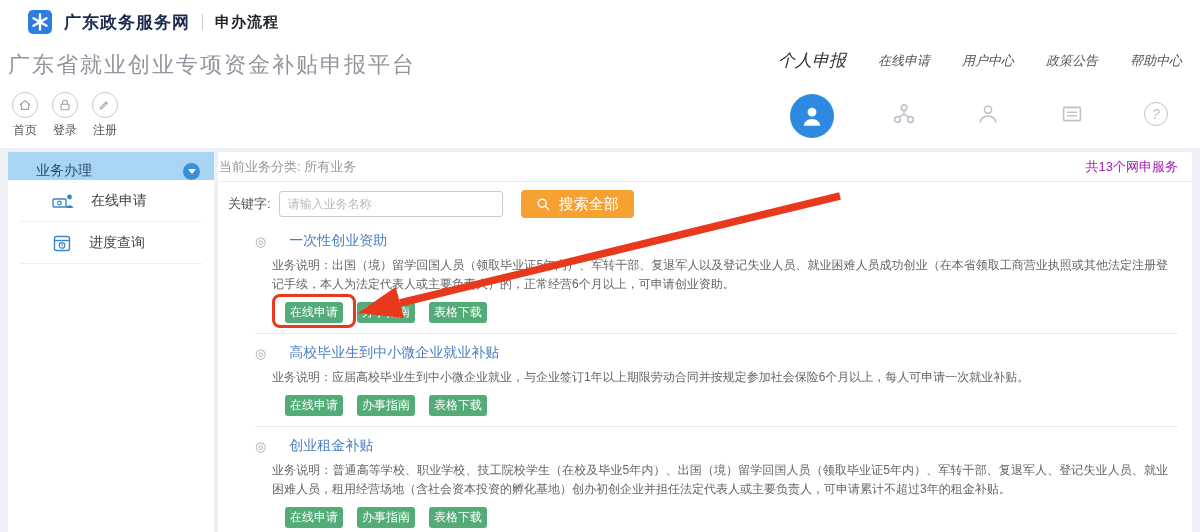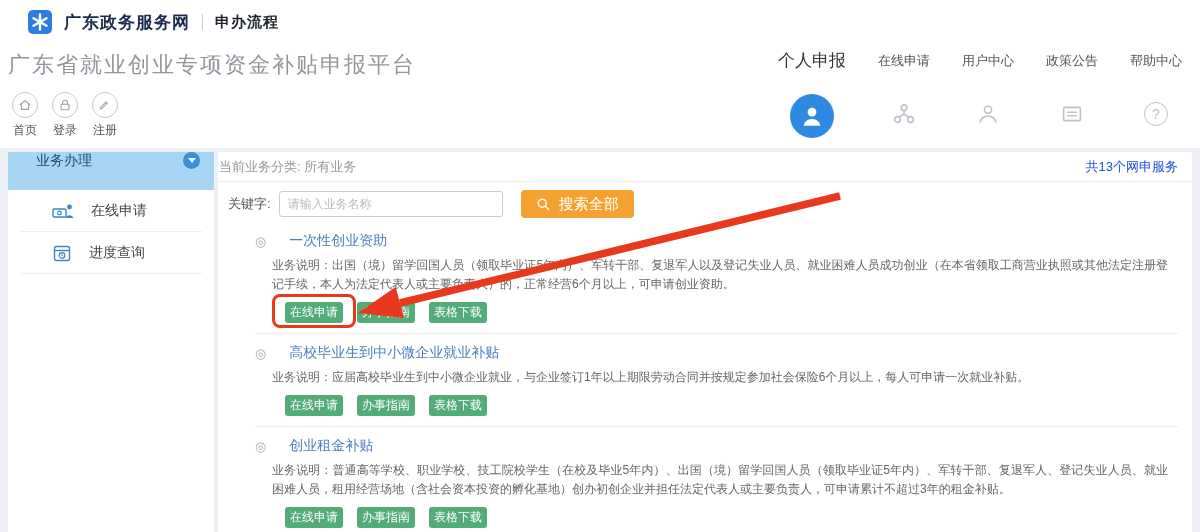--- a/index.html
+++ b/index.html
@@ -12,56 +12,56 @@
   .site-name { font-size:17px; font-weight:bold; color:#1b2a4e; letter-spacing:1px; }
   .topbar-sep { width:1px; height:16px; background:#c9ced6; margin:0 12px; }
   .flow-label { font-size:15px; font-weight:bold; color:#21262e; letter-spacing:1px; }
 
   
   .platform-title { position:absolute; top:50px; left:8px; font-size:22px; font-weight:400;
     color:#8f969e; letter-spacing:2px; }
 
   
   .top-nav { position:absolute; top:44px; right:18px; display:flex; align-items:flex-start; }
-  .nav-tab { display:flex; flex-direction:column; align-items:center; margin-left:32px; cursor:pointer; }
+  .nav-tab { display:flex; flex-direction:column; align-items:center; margin-left:32px; cursor:pointer;font-style:italic; }
   .nav-tab .label { font-size:13px; color:#555; height:26px; display:flex; align-items:flex-end; white-space:nowrap; }
   .nav-tab.active .label { font-size:17px; color:#333; height:28px; }
   .nav-tab .icon-slot { height:48px; margin-top:20px; display:flex; align-items:center; justify-content:center; }
   .big-avatar { width:44px; height:44px; border-radius:50%; background:#2e8ae0;
     display:flex; align-items:center; justify-content:center; }
   .help-circle { width:24px; height:24px; border:1.5px solid #bcc2ca; border-radius:50%;
     color:#bcc2ca; font-size:14px; display:flex; align-items:center; justify-content:center; }
 
   
   .quick-links { position:absolute; top:92px; left:12px; display:flex; }
   .quick-link { display:flex; flex-direction:column; align-items:center; margin-right:14px; cursor:pointer; }
   .ql-circle { width:26px; height:26px; border:1px solid #c6ccd4; border-radius:50%;
     display:flex; align-items:center; justify-content:center; }
   .quick-link .label { font-size:12px; color:#555; margin-top:4px; }
 
   
   .content { position:absolute; top:148px; left:0; right:0; bottom:0; background:#edf1f5; }
 
   .sidebar { position:absolute; left:8px; top:4px; width:206px; bottom:0; background:#fff; }
-  .sidebar-header { height:38px; background:#a9d5f5; display:flex; align-items:flex-start;
+  .sidebar-header { height:28px; background:#a9d5f5; display:flex; align-items:flex-end;
     justify-content:space-between; padding:0 14px 0 28px; cursor:pointer; }
   .sidebar-header .label { font-size:14px; color:#234a6e; }
   .toggle { width:17px; height:17px; border-radius:50%; background:#3b8fd6;
     display:flex; align-items:center; justify-content:center; }
   .tri-down { width:0; height:0; border-left:4px solid transparent; border-right:4px solid transparent;
     border-top:5px solid #fff; }
   .sidebar-item { margin:0 12px; height:42px; display:flex; align-items:center;
     padding-left:32px; border-bottom:1px solid #efefef; cursor:pointer; }
   .sidebar-item .label { font-size:14px; color:#444; margin-left:17px; }
 
   .main-panel { position:absolute; left:218px; top:4px; right:8px; bottom:0; background:#fff; }
   .category-bar { height:30px; border-bottom:1px solid #ececec; display:flex; align-items:center;
     justify-content:space-between; padding:0 14px 0 1px; }
   .category-label { font-size:13px; color:#999; }
-  .count-label { font-size:13px; color:#1d4ed8; }
+  .count-label { font-size:13px; color:#a21caf; }
 
   .search-row { display:flex; align-items:center; padding:8px 0 6px 10px; }
   .kw-label { font-size:13px; color:#555; margin-right:8px; }
   .kw-input { width:224px; height:26px; border:1px solid #ccc; border-radius:3px; padding:0 8px;
     font-size:12px; color:#3b82f6; outline:none; font-family:"Liberation Sans",sans-serif; }
   .kw-input::placeholder { color:#bbb; }
   .search-btn { margin-left:18px; height:28px; padding:0 15px; background:#f6a233; border:none;
     border-radius:4px; color:#fff; font-size:15px; display:flex; align-items:center; cursor:pointer;
     font-family:"Liberation Sans",sans-serif; }
   .search-btn svg { margin-right:8px; }

